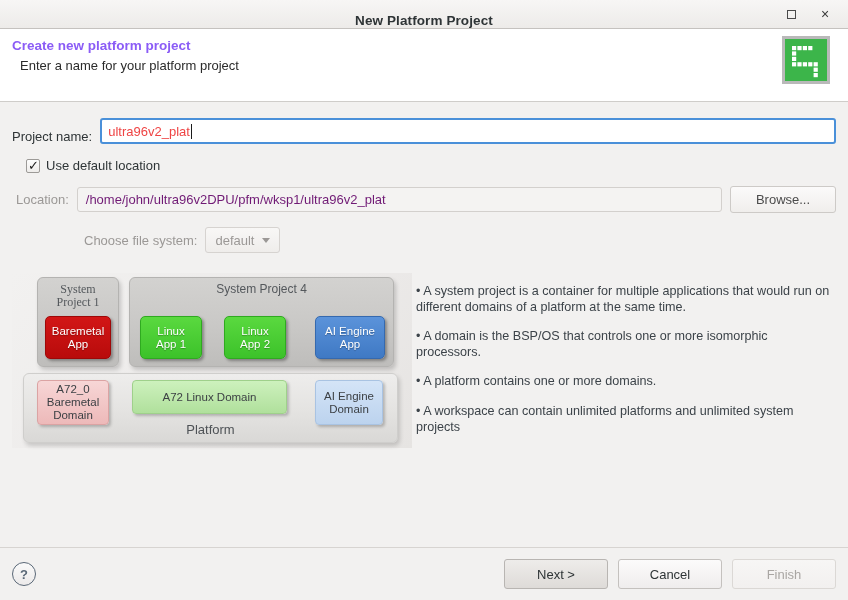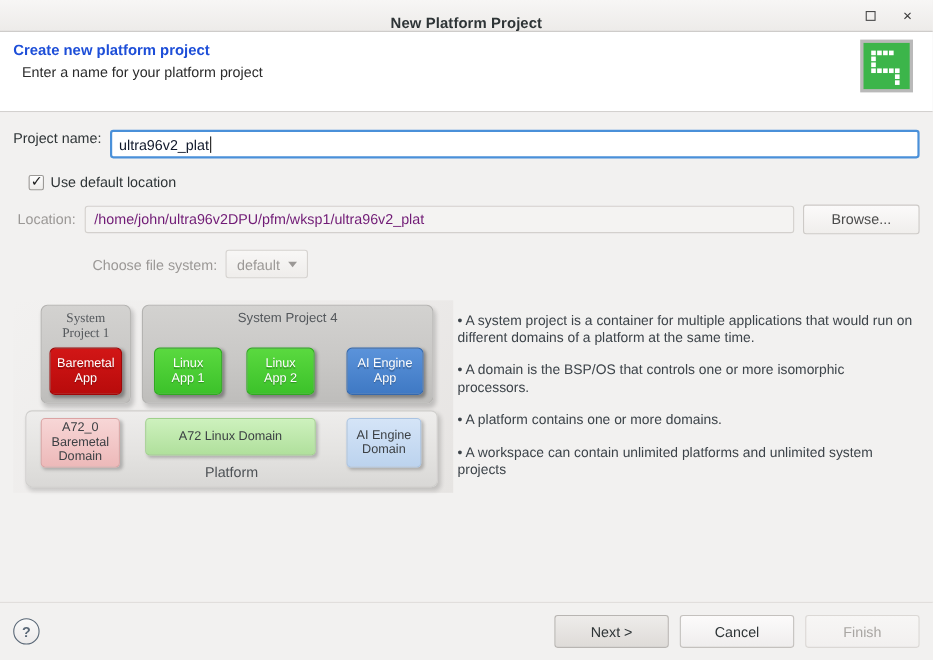--- a/index.html
+++ b/index.html
@@ -82,21 +82,21 @@
     align-items: flex-start;
     min-height: 52px;
     position: relative;
   }
   .header-text {
     flex: 1;
   }
   .header-title {
     font-weight: bold;
     font-size: 13.5px;
-    color: #1d4ed8;
+    color: #8b5cf6;
     margin-bottom: 5px;
   }
   .header-sub {
     font-size: 13px;
     color: #2b2b2b;
     padding-left: 8px;
   }
   .header-icon-wrap {
     width: 48px;
     height: 48px;
@@ -116,21 +116,21 @@
   
   .body {
     flex: 1;
     background: #f2f1f0;
     padding: 0 12px;
     position: relative;
     overflow: hidden;
   }
   .form-row {
     display: flex;
-    align-items: flex-start;
+    align-items: flex-end;
     margin-top: 16px;
   }
   .lbl {
     font-size: 13px;
     color: #2e3436;
     white-space: nowrap;
   }
   .lbl.dim {
     color: #9b9896;
   }
@@ -138,21 +138,21 @@
     flex: 1;
     height: 26px;
     box-sizing: border-box;
     border: 2px solid #4a90d9;
     border-radius: 3px;
     background: #ffffff;
     padding: 0 6px;
     display: flex;
     align-items: center;
     font-size: 13px;
-    color: #0f172a;
+    color: #ef4444;
     margin-left: 8px;
     position: relative;
   }
   .caret {
     display: inline-block;
     width: 1px;
     height: 15px;
     background: #1b1b1b;
     margin-left: 1px;
     vertical-align: middle;

